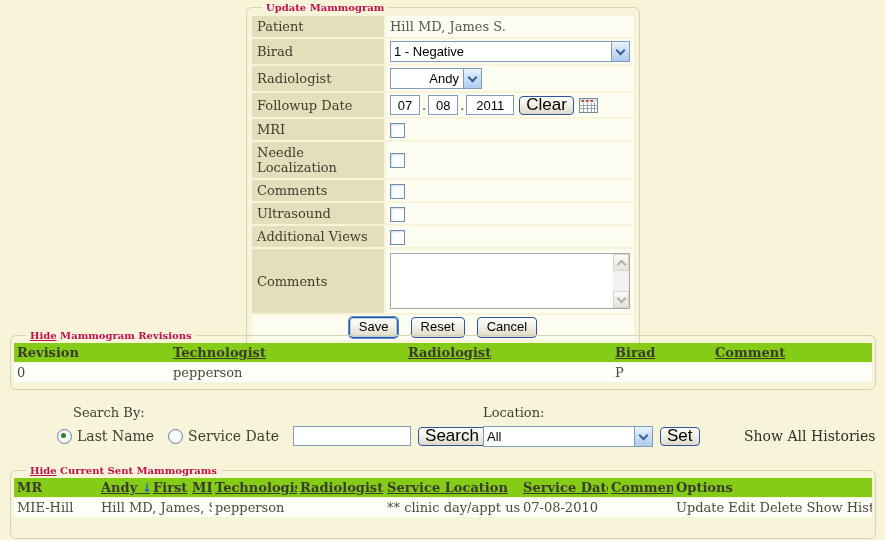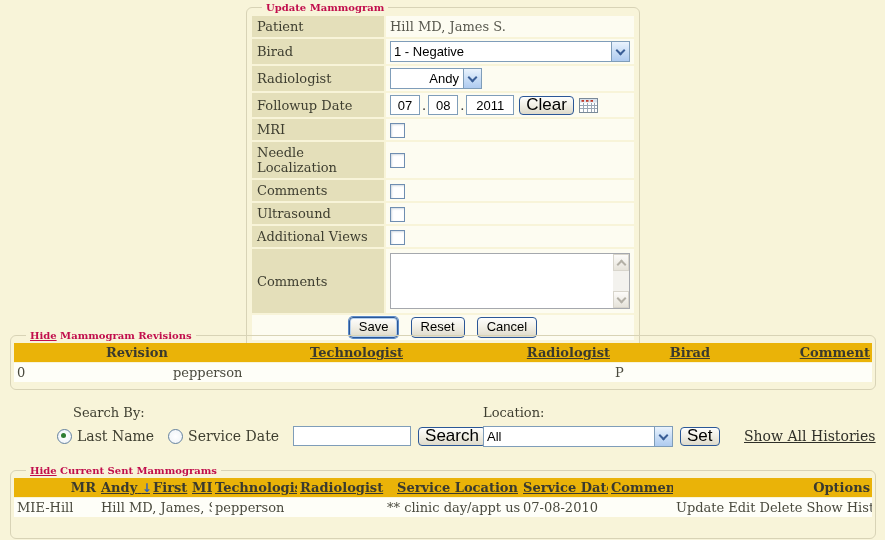--- a/index.html
+++ b/index.html
@@ -23,21 +23,21 @@
   .select .txt{flex:1;padding:2px 3px 0;white-space:nowrap;overflow:hidden;}
   .select .txt.right{text-align:right;padding-right:4px;}
   .select .arrow-btn{width:17px;border-left:1px solid #7F9DB9;
           background:linear-gradient(#EAF3FD,#C7DCF5 55%,#AFCBF0);display:flex;align-items:center;justify-content:center;}
   .chev{width:5px;height:5px;border-right:2px solid #3A5E96;border-bottom:2px solid #3A5E96;
         transform:rotate(45deg);margin-top:-3px;}
   .chev.up{transform:rotate(225deg);margin-top:3px;}
   .chev.gray{border-color:#B3B0A6;}
   .w-full{width:100%;}
   .w-rad{width:92px;}
-  .w-loc{width:190px;}
+  .w-loc{width:170px;}
 
   
   input.box{border:1px solid #7F9DB9;background:#fff;height:18px;font-family:"Liberation Sans",sans-serif;
             font-size:13px;padding:0 2px;box-sizing:content-box;}
   .date-in{text-align:center;}
   .dots{margin:0 2px;color:#333;}
 
   
   .xpbtn{display:inline-block;background:linear-gradient(#FEFEFD,#F2F0E7 45%,#DEDACB);
          border:1px solid #2B5797;border-radius:4px;font-family:"Liberation Sans",sans-serif;
@@ -55,37 +55,37 @@
   .ta-wrap textarea{flex:1;border:none;outline:none;resize:none;font-family:"Liberation Sans",sans-serif;
       font-size:13px;padding:1px 2px;background:transparent;}
   .ta-scroll{width:16px;background:#F3F2EE;display:flex;flex-direction:column;justify-content:space-between;}
   .scroll-btn{height:15px;background:linear-gradient(#FCFBF9,#E6E3DA);border:1px solid #D8D5CC;
       display:flex;align-items:center;justify-content:center;}
 
   
   #revisions-section{position:absolute;left:10px;top:330px;width:866px;}
   #sent-section{position:absolute;left:10px;top:465px;width:866px;height:80px;}
   table.grid{width:100%;border-collapse:separate;border-spacing:0 1px;table-layout:fixed;}
-  table.grid th{background:#eab308;text-align:right;font-size:13px;font-weight:bold;
+  table.grid th{background:#84cc16;text-align:left;font-size:13px;font-weight:bold;
       padding:2px 2px 2px 3px;color:#3A3A2E;white-space:nowrap;overflow:hidden;}
   table.grid th.sort{text-decoration:underline;cursor:pointer;}
   table.grid td{background:#FEFEF8;font-size:13px;padding:2px 2px 2px 3px;color:#4A4A3E;
       white-space:nowrap;overflow:hidden;}
   .sort-icon{color:#2E5FBF;font-weight:bold;font-family:"DejaVu Sans",sans-serif;font-size:12px;}
   .opt-link{margin-right:4px;cursor:pointer;}
 
   
   #search-section{position:absolute;left:0;top:402px;width:885px;height:62px;}
   .abs{position:absolute;}
   .radio{display:inline-block;width:13px;height:13px;border:1px solid #64819F;border-radius:50%;
       background:radial-gradient(#FFFFFF,#ECF1F6);vertical-align:-2px;margin-right:5px;cursor:pointer;}
   .radio.checked::after{content:"";display:block;width:5px;height:5px;border-radius:50%;
       background:#2E7D32;margin:3px;}
   .rlabel{margin-right:14px;font-size:14px;}
-  a.plain-link{color:#2F2F28;text-decoration:underline;cursor:pointer;font-size:14px;}
+  a.plain-link{color:#2F2F28;cursor:pointer;font-size:14px;}
   .flexrow{display:flex;align-items:center;}
 </style>
 </head>
 <body>
 
 <div id="page">
 
   <section id="update-section">
     <fieldset>
       <legend>Update Mammogram</legend>

